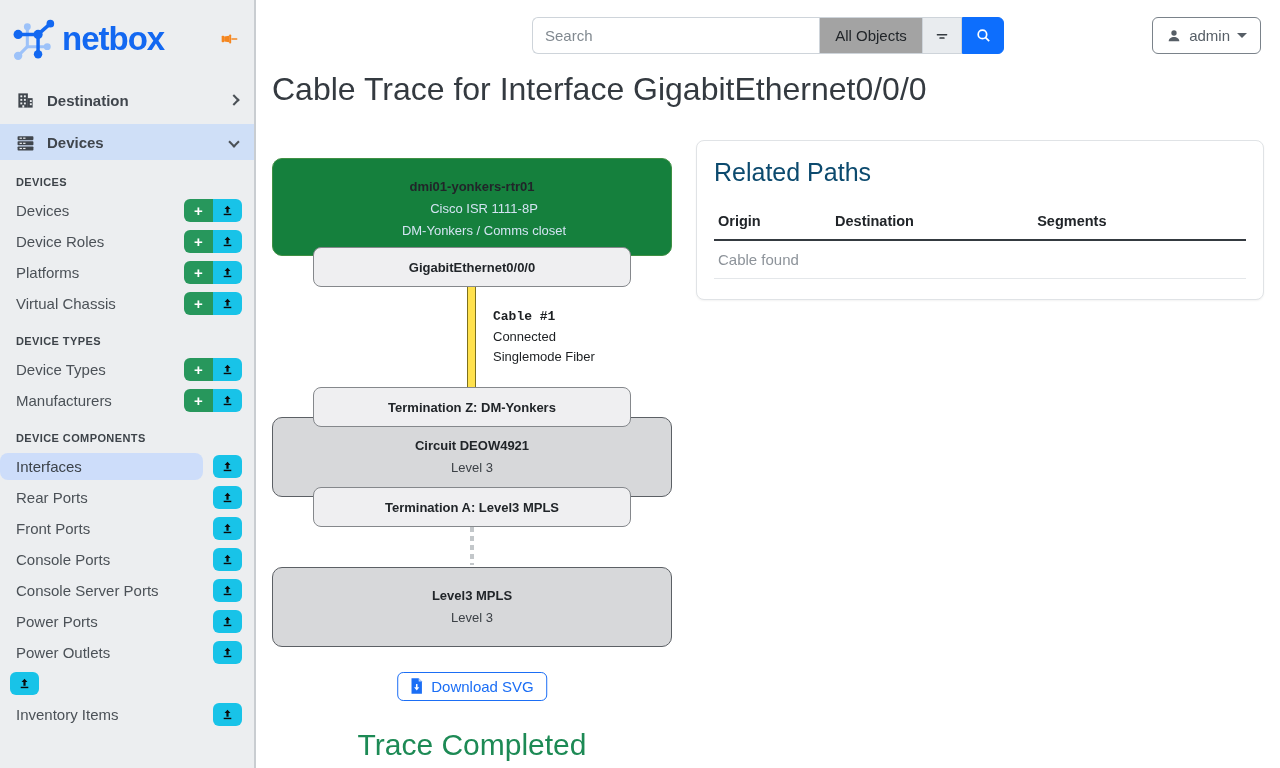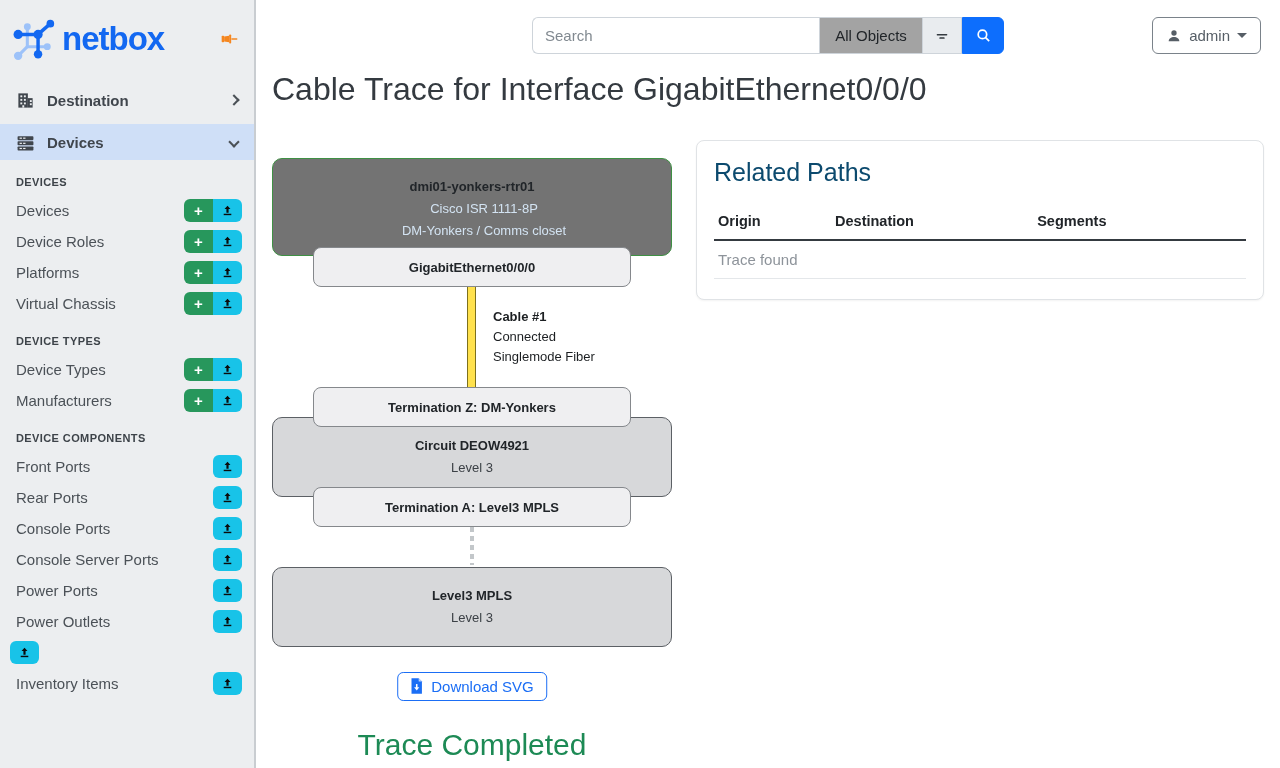--- a/index.html
+++ b/index.html
@@ -53,36 +53,36 @@
               border:1px solid #7a828a; border-radius:6px; display:flex; align-items:center;
               gap:7px; font-size:15px; color:#565e66; background:#fff; cursor:pointer; }
   .caret { width:0; height:0; border-left:5px solid transparent; border-right:5px solid transparent;
            border-top:5px solid #565e66; }
 
   .page-title { position:absolute; left:16px; top:71px; font-size:32px; font-weight:400; color:#343a40; }
 
   
   .trace { position:absolute; left:16px; top:158px; width:400px; height:625px; }
   .node-box { position:absolute; border-radius:10px; text-align:center; }
-  .device-box { left:0; top:0; width:400px; height:98px; background:#737373;
+  .device-box { left:0; top:0; width:400px; height:98px; background:#15803d;
                 border:1px solid #3f9044; padding-top:20px; z-index:1; }
   .device-name { font-size:13px; font-weight:700; color:#212529; cursor:pointer; }
   .device-sub  { font-size:13px; color:#d3e3f2; margin-top:7px; cursor:pointer;padding-left:24px; }
   .term-box { position:absolute; left:41px; width:318px; height:40px; background:#efeff1;
               border:1px solid #85888c; border-radius:8px; display:flex; align-items:center;
               justify-content:center; font-size:13px; font-weight:700; color:#212529; z-index:3;text-align:center; }
   .iface-box { top:89px; cursor:pointer; }
   .termz-box { top:229px; }
   .terma-box { top:329px; }
   .cable-line { position:absolute; left:195px; top:129px; width:9px; height:100px;
                 background:#ffe14d; border-left:1.5px solid #7c701d; border-right:1.5px solid #7c701d;
                 z-index:2; }
   .cable-label { position:absolute; left:221px; top:149px; font-size:13px; color:#1c1f22;
                  line-height:20px; text-align:left; z-index:2; }
-  .cable-name { font-weight:700; cursor:pointer; }
+  .cable-name { font-weight:700; cursor:pointer;font-family:Liberation Mono, monospace; }
   .parent-box { background:#d7d8da; border:1px solid #5c6065; padding-top:20px; z-index:2; }
   .circuit-box { left:0; top:259px; width:400px; height:80px; }
   .far-box { left:0; top:409px; width:400px; height:80px; }
   .parent-name { font-size:13px; font-weight:700; color:#212529; cursor:pointer; }
   .parent-sub  { font-size:13px; color:#3c4146; margin-top:7px; }
   .dotted-line { position:absolute; left:198px; top:369px; width:4px; height:38px;
                  background-image:linear-gradient(#c3c7ca 55%, transparent 45%);
                  background-size:4px 9px; z-index:1; }
   .dl-btn { position:absolute; left:50%; top:514px; transform:translateX(-50%);
             display:flex; align-items:flex-start; gap:8px; padding:5px 12px; background:#fff;
@@ -260,33 +260,44 @@
           <svg width="13" height="13" viewBox="0 0 24 24" fill="#0b0b0b">
             <path d="M12 3l5.5 6H14v7h-4V9H6.5z"></path>
             <rect x="5" y="18" width="14" height="2.6"></rect>
           </svg>
         </span>
     </span>
   </div>
 
   <div class="sec-header">DEVICE COMPONENTS</div>
 
+  <div class="side-item active">
+    <span class="item-inner">Interfaces</span>
+    <span class="btn-group">
+        <span class="mini-btn mini-import solo">
+          <svg width="13" height="13" viewBox="0 0 24 24" fill="#0b0b0b">
+            <path d="M12 3l5.5 6H14v7h-4V9H6.5z"></path>
+            <rect x="5" y="18" width="14" height="2.6"></rect>
+          </svg>
+        </span>
+      </span>
+  </div>
+  <div class="side-item">
+    <span class="item-inner">Rear Ports</span>
+    <span class="btn-group">
+        <span class="mini-btn mini-import solo">
+          <svg width="13" height="13" viewBox="0 0 24 24" fill="#0b0b0b">
+            <path d="M12 3l5.5 6H14v7h-4V9H6.5z"></path>
+            <rect x="5" y="18" width="14" height="2.6"></rect>
+          </svg>
+        </span>
+      </span>
+  </div>
   <div class="side-item">
     <span class="item-inner">Front Ports</span>
-    <span class="btn-group">
-        <span class="mini-btn mini-import solo">
-          <svg width="13" height="13" viewBox="0 0 24 24" fill="#0b0b0b">
-            <path d="M12 3l5.5 6H14v7h-4V9H6.5z"></path>
-            <rect x="5" y="18" width="14" height="2.6"></rect>
-          </svg>
-        </span>
-      </span>
-  </div>
-  <div class="side-item">
-    <span class="item-inner">Rear Ports</span>
     <span class="btn-group">
         <span class="mini-btn mini-import solo">
           <svg width="13" height="13" viewBox="0 0 24 24" fill="#0b0b0b">
             <path d="M12 3l5.5 6H14v7h-4V9H6.5z"></path>
             <rect x="5" y="18" width="14" height="2.6"></rect>
           </svg>
         </span>
       </span>
   </div>
   <div class="side-item">
@@ -443,19 +454,19 @@
     <table class="rp-table">
       <thead>
         <tr>
           <th class="col-origin">Origin</th>
           <th class="col-dest">Destination</th>
           <th class="col-seg">Segments</th>
         </tr>
       </thead>
       <tbody>
         <tr>
-          <td colspan="3">Trace found</td>
+          <td colspan="3">Cable found</td>
         </tr>
       </tbody>
     </table>
   </div>
 
 </div>
 
 </body></html>

